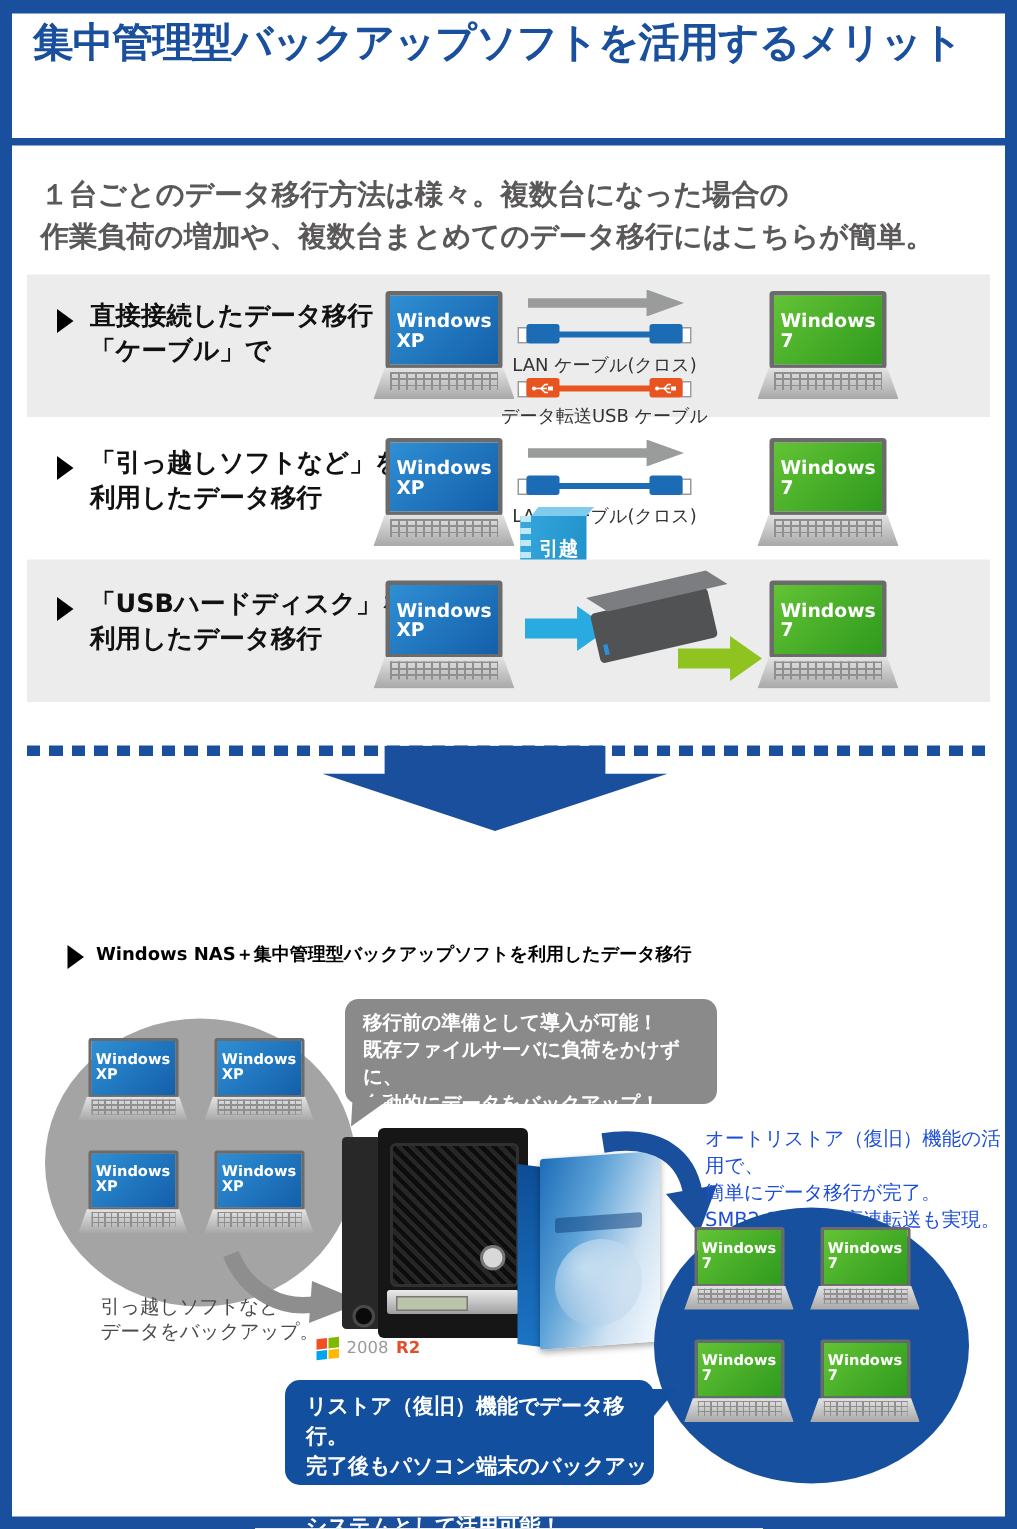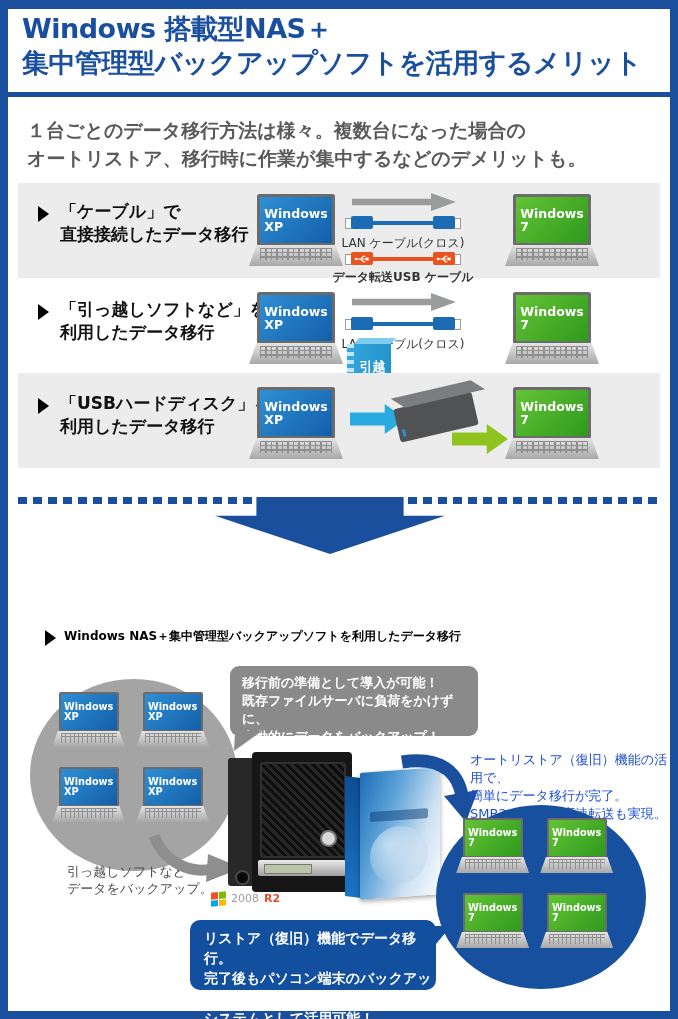--- a/index.html
+++ b/index.html
@@ -102,35 +102,34 @@
 </head>
 <body>
 
 <div class="page">
   <div class="edge edge-top"></div>
   <div class="edge edge-left"></div>
   <div class="edge edge-right"></div>
   <div class="edge edge-bottom"></div>
 
   <div class="title">
-    <div>Windows 搭載型NAS＋</div>
     <div>集中管理型バックアップソフトを活用するメリット</div>
   </div>
   <div class="divider"></div>
 
   <div class="intro">
     <div>１台ごとのデータ移行方法は様々。複数台になった場合の</div>
-    <div>オートリストア、移行時に作業が集中するなどのデメリットも。</div>
+    <div>作業負荷の増加や、複数台まとめてのデータ移行にはこちらが簡単。</div>
   </div>
 
   <div class="band b1"></div>
   <div class="tri" style="left:38px;top:206px;"></div>
   <div class="row-label" style="left:60px;top:200px;">
+    <div>直接接続したデータ移行</div>
     <div>「ケーブル」で</div>
-    <div>直接接続したデータ移行</div>
   </div>
   <div class="laptop lg" style="left:249px;top:194px;">
       <div class="lt-screen xp">
         <div class="lt-label">
           <div>Windows</div>
           <div>XP</div>
         </div>
       </div>
       <div class="lt-base">
         <div class="lt-kb"></div>
@@ -157,21 +156,21 @@
         </svg>
       </span>
     <span class="c-end r">
         <svg width="16" height="8" viewBox="0 0 24 12">
           <circle cx="3" cy="6" r="2" fill="#fff"></circle>
           <path d="M3 6 H16 M10 6 L14 2 H17 M10 6 L14 10 H17" stroke="#fff" stroke-width="1.6" fill="none"></path>
           <rect x="17" y="4" width="5" height="4" fill="#fff"></rect>
         </svg>
       </span>
   </div>
-  <div class="cable-label" style="left:328px;top:269px;font-weight:bold;">データ転送USB ケーブル</div>
+  <div class="cable-label" style="left:328px;top:269px;">データ転送USB ケーブル</div>
   <div class="laptop lg" style="left:505px;top:194px;">
       <div class="lt-screen win7">
         <div class="lt-label">
           <div>Windows</div>
           <div>7</div>
         </div>
       </div>
       <div class="lt-base">
         <div class="lt-kb"></div>
       </div>

